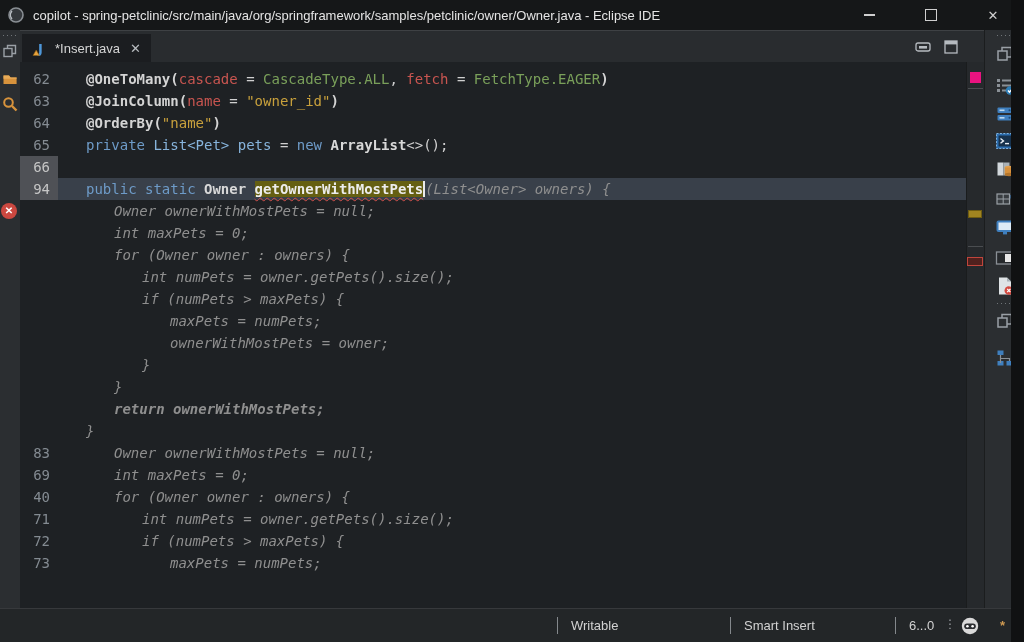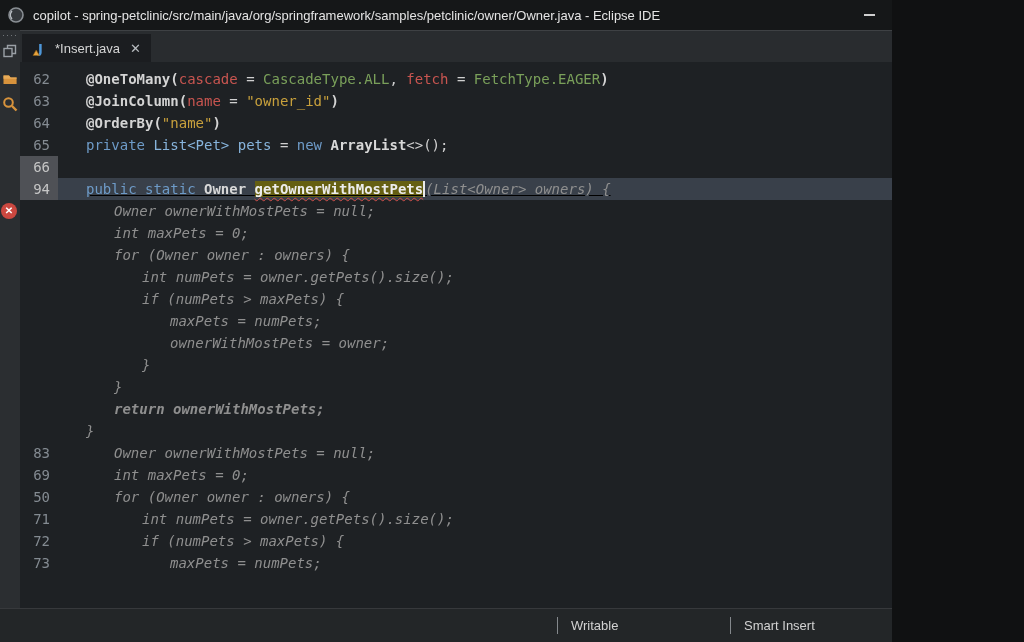--- a/index.html
+++ b/index.html
@@ -1,16 +1,16 @@
 <!DOCTYPE html>
 <html><head>
 <meta charset="utf-8">
 <style>
   html,body{margin:0;padding:0;background:#101112;}
-  #app{position:relative;width:892px;height:642px;overflow:hidden;background:#a21caf;font-family:"Liberation Sans",sans-serif;}
+  #app{position:relative;width:1011px;height:642px;overflow:hidden;background:#a21caf;font-family:"Liberation Sans",sans-serif;}
 
   
   #titlebar{position:absolute;left:0;top:0;width:1024px;height:30px;background:#151718;display:flex;align-items:center;}
   #app-icon{width:16px;height:16px;margin-left:8px;flex:none;}
   #window-title{color:#e4e4e4;font-size:13px;margin-left:9px;white-space:nowrap;}
   #win-controls{position:absolute;right:0;top:0;height:30px;display:flex;}
   .win-btn{width:62px;height:30px;display:flex;align-items:center;justify-content:center;color:#cfcfcf;font-size:13px;cursor:default;}
   .win-bar{width:11px;height:2px;background:#cfcfcf;}
   .win-box{width:10px;height:10px;border:1.5px solid #cfcfcf;}
 
@@ -143,21 +143,21 @@
         <div class="code-line">
           <span class="gutter">65</span>
           <span class="code" style="padding-left: 28px;"><span class="seg-kw">private </span><span class="seg-typeref">List&lt;Pet&gt;</span><span class="seg-plain"> </span><span class="seg-field">pets</span><span class="seg-plain"> = </span><span class="seg-kw">new </span><span class="seg-type">ArrayList</span><span class="seg-plain">&lt;&gt;();</span></span>
         </div>
         <div class="code-line">
           <span class="gutter gutter-hl">66</span>
           <span class="code" style="padding-left: 0px;"></span>
         </div>
         <div class="code-line row-current">
           <span class="gutter gutter-hl">94</span>
-          <span class="code" style="padding-left: 28px; text-decoration: underline;"><span class="seg-kw">public static </span><span class="seg-type">Owner </span><span class="seg-hl">getOwnerWithMostPets</span><span class="seg-caret"></span><span class="seg-ghost">(List&lt;Owner&gt; owners) {</span></span>
+          <span class="code" style="padding-left: 28px;"><span class="seg-kw">public static </span><span class="seg-type">Owner </span><span class="seg-hl">getOwnerWithMostPets</span><span class="seg-caret"></span><span class="seg-ghost">(List&lt;Owner&gt; owners) {</span></span>
         </div>
         <div class="code-line">
           <span class="gutter"></span>
           <span class="code" style="padding-left: 56px;"><span class="seg-ghost">Owner ownerWithMostPets = null;</span></span>
         </div>
         <div class="code-line">
           <span class="gutter"></span>
           <span class="code" style="padding-left: 56px;"><span class="seg-ghost">int maxPets = 0;</span></span>
         </div>
         <div class="code-line">
@@ -198,21 +198,21 @@
         </div>
         <div class="code-line">
           <span class="gutter">83</span>
           <span class="code" style="padding-left: 56px;"><span class="seg-ghost">Owner ownerWithMostPets = null;</span></span>
         </div>
         <div class="code-line">
           <span class="gutter">69</span>
           <span class="code" style="padding-left: 56px;"><span class="seg-ghost">int maxPets = 0;</span></span>
         </div>
         <div class="code-line">
-          <span class="gutter">50</span>
+          <span class="gutter">40</span>
           <span class="code" style="padding-left: 56px;"><span class="seg-ghost">for (Owner owner : owners) {</span></span>
         </div>
         <div class="code-line">
           <span class="gutter">71</span>
           <span class="code" style="padding-left: 84px;"><span class="seg-ghost">int numPets = owner.getPets().size();</span></span>
         </div>
         <div class="code-line">
           <span class="gutter">72</span>
           <span class="code" style="padding-left: 84px;"><span class="seg-ghost">if (numPets &gt; maxPets) {</span></span>
         </div>

